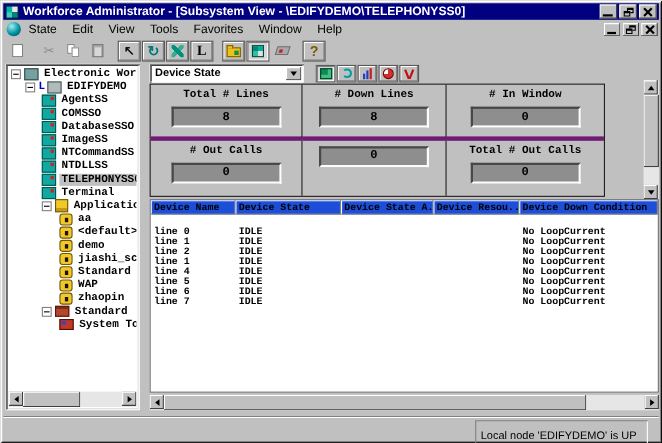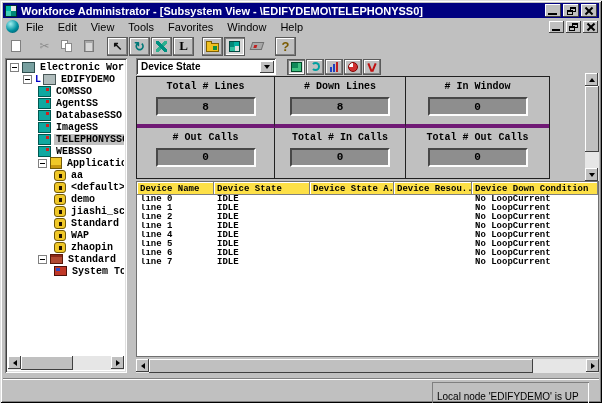--- a/index.html
+++ b/index.html
@@ -132,26 +132,26 @@
   .stat-cell.br{border-right:1px solid #202020;}
   .stat-cell.bb{border-bottom:4px solid #701a75;}
   .stat-label{font-family:"Liberation Mono",monospace;font-size:10px;font-weight:bold;margin-top:4px;white-space:nowrap;}
   .stat-value{margin-top:5px;width:100px;height:19px;background:#8e8e8e;
      border-top:2px solid #484848;border-left:2px solid #484848;border-right:2px solid #fdfdfd;border-bottom:2px solid #fdfdfd;
      display:flex;align-items:center;justify-content:center;font-family:"Liberation Mono",monospace;font-size:11px;font-weight:bold;}
   .stats-vscroll{position:absolute;right:0;top:16px;width:14px;height:108px;}
 
   
   .dev-table{position:absolute;left:2px;top:124px;right:0;bottom:16px;background:#fff;border:1px solid #707070;overflow:hidden;}
-  .thead{display:flex;height:13px;background:#fde047;}
+  .thead{display:flex;height:13px;background:#1d4ed8;}
   .th{flex:none;box-shadow: inset -1px -1px 0 #808080, inset 1px 1px 0 #fff;font-family:"Liberation Mono",monospace;
       font-size:9px;font-weight:bold;padding:2px 3px 0 3px;white-space:nowrap;overflow:hidden;}
   .c0{width:77px;} .c1{width:96px;} .c2{width:84px;} .c3{width:78px;} .c4{width:126px;} .c5{flex:1;}
   .trowt{display:flex;height:9px;font-family:"Liberation Mono",monospace;font-size:9px;font-weight:bold;line-height:9px;}
-  .td{flex:none;padding:0 3px;white-space:nowrap;overflow:hidden;}
+  .td{flex:none;padding:12px 3px;white-space:nowrap;overflow:hidden;}
   .right-hscroll{position:absolute;left:2px;right:0;bottom:0;height:14px;}
 
   
   .statusbar{position:absolute;left:3px;right:3px;bottom:3px;height:22px;background:#c0c0c0;
      box-shadow: inset 0 1px 0 #808080, inset 0 2px 0 #fff;}
   .status-msg{position:absolute;right:10px;top:4px;width:157px;height:28px;
      box-shadow: inset 1px 1px 0 #808080, inset -1px -1px 0 #fff;
      font-size:10px;display:flex;align-items:center;padding-left:5px;white-space:nowrap;overflow:hidden;}
 </style>
 </head>
@@ -181,21 +181,21 @@
           <span class="g-x">
             <i></i>
             <i></i>
           </span>
         </span>
     </span>
   </div>
 
   <div class="menubar">
     <span class="menu-icon"></span>
-    <span class="menu-item">File</span>
+    <span class="menu-item">State</span>
     <span class="menu-item">Edit</span>
     <span class="menu-item">View</span>
     <span class="menu-item">Tools</span>
     <span class="menu-item">Favorites</span>
     <span class="menu-item">Window</span>
     <span class="menu-item">Help</span>
     <span class="mdi-btns">
       <span class="wbtn wbtn-sm raised-sm">
           <span class="g-min"></span>
         </span>
@@ -281,41 +281,49 @@
         <div class="trow l1">
           <span class="expander">
               <i></i>
             </span>
           <span class="tprefix">L</span>
           <span class="ic ic-node"></span>
           <span class="tlabel">EDIFYDEMO</span>
         </div>
         <div class="trow l2">
           <span class="ic ic-sub"></span>
+          <span class="tlabel">AgentSS</span>
+        </div>
+        <div class="trow l2">
+          <span class="ic ic-sub"></span>
           <span class="tlabel">COMSSO</span>
         </div>
         <div class="trow l2">
           <span class="ic ic-sub"></span>
-          <span class="tlabel">AgentSS</span>
-        </div>
-        <div class="trow l2">
-          <span class="ic ic-sub"></span>
           <span class="tlabel">DatabaseSSO</span>
         </div>
         <div class="trow l2">
           <span class="ic ic-sub"></span>
           <span class="tlabel">ImageSS</span>
         </div>
+        <div class="trow l2">
+          <span class="ic ic-sub"></span>
+          <span class="tlabel">NTCommandSS</span>
+        </div>
+        <div class="trow l2">
+          <span class="ic ic-sub"></span>
+          <span class="tlabel">NTDLLSS</span>
+        </div>
         <div class="trow l2 selected">
           <span class="ic ic-sub"></span>
           <span class="tlabel">TELEPHONYSS0</span>
         </div>
         <div class="trow l2">
           <span class="ic ic-sub"></span>
-          <span class="tlabel">WEBSSO</span>
+          <span class="tlabel">Terminal</span>
         </div>
         <div class="trow l2">
           <span class="expander">
               <i></i>
             </span>
           <span class="ic ic-appgrp"></span>
           <span class="tlabel">Application</span>
         </div>
         <div class="trow l3">
           <span class="ic ic-app"></span>
@@ -415,21 +423,20 @@
         </div>
         <div class="stat-cell bb">
           <span class="stat-label"># In Window</span>
           <span class="stat-value">0</span>
         </div>
         <div class="stat-cell br">
           <span class="stat-label"># Out Calls</span>
           <span class="stat-value">0</span>
         </div>
         <div class="stat-cell br">
-          <span class="stat-label">Total # In Calls</span>
           <span class="stat-value">0</span>
         </div>
         <div class="stat-cell">
           <span class="stat-label">Total # Out Calls</span>
           <span class="stat-value">0</span>
         </div>
       </div>
 
       <div class="sb sb-v stats-vscroll">
         <span class="sb-btn raised-sm">

